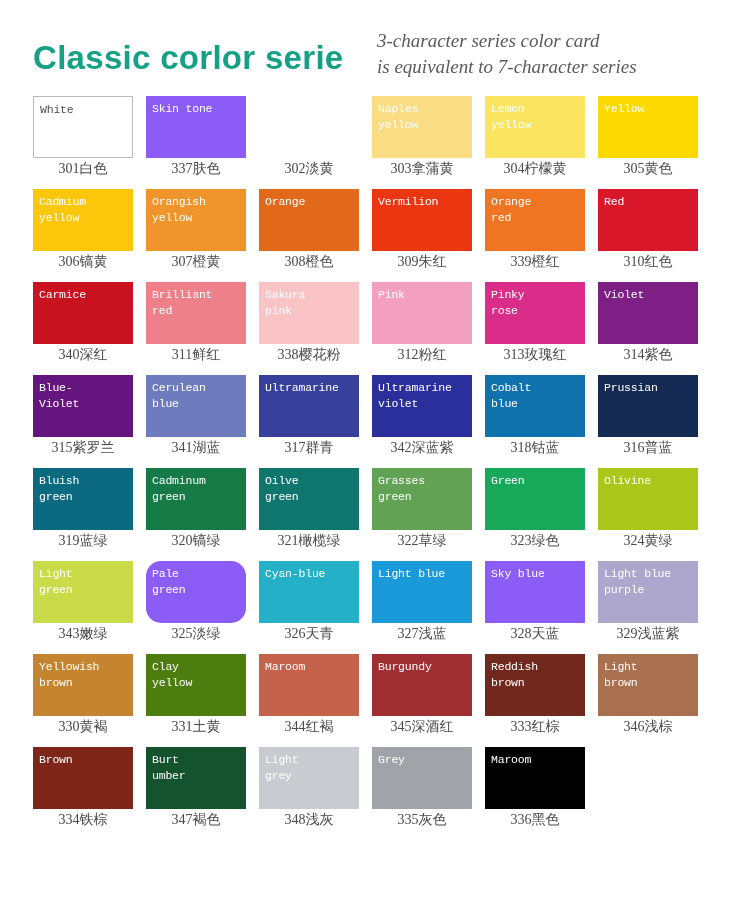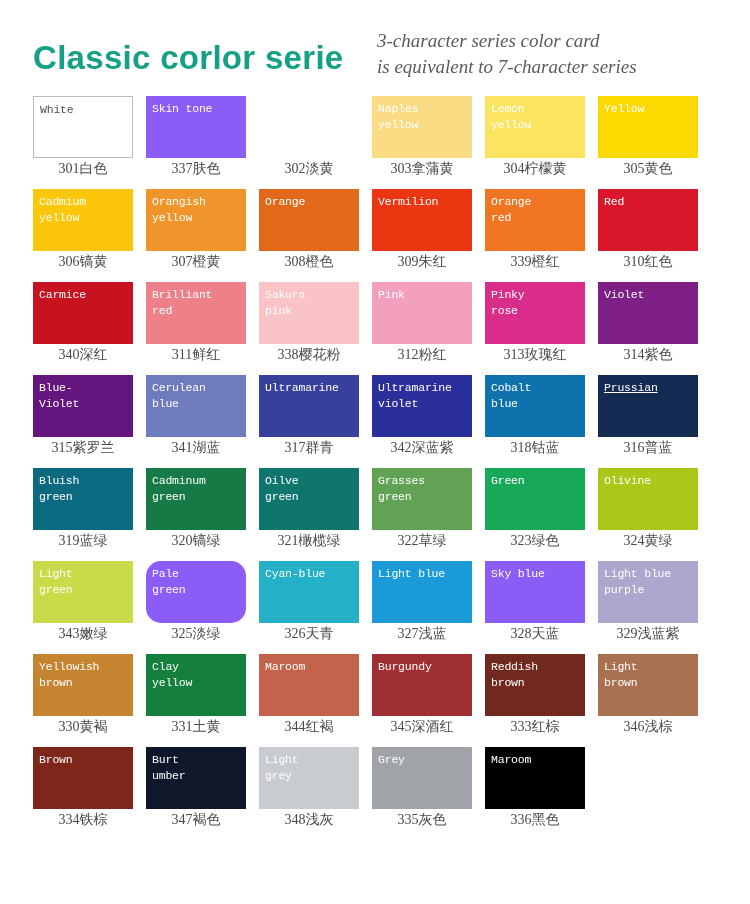--- a/index.html
+++ b/index.html
@@ -231,21 +231,21 @@
       </div>
       <div class="cell">
         <div class="swatch" style="background: rgb(16, 114, 173);">
           <div class="sw-name" style="color: rgb(255, 255, 255); font-family: Liberation Mono, monospace;">Cobalt
 blue</div>
         </div>
         <div class="code">318钴蓝</div>
       </div>
       <div class="cell">
         <div class="swatch" style="background: rgb(21, 42, 82);">
-          <div class="sw-name" style="color: rgb(255, 255, 255); text-decoration: underline;">Prussian</div>
+          <div class="sw-name" style="color: rgb(255, 255, 255);">Prussian</div>
         </div>
         <div class="code">316普蓝</div>
       </div>
       <div class="cell">
         <div class="swatch" style="background: rgb(12, 106, 128);">
           <div class="sw-name" style="color: rgb(255, 255, 255);">Bluish
 green</div>
         </div>
         <div class="code">319蓝绿</div>
       </div>
@@ -322,21 +322,21 @@
         <div class="code">329浅蓝紫</div>
       </div>
       <div class="cell">
         <div class="swatch" style="background: rgb(197, 132, 47);">
           <div class="sw-name" style="color: rgb(255, 255, 255);">Yellowish
 brown</div>
         </div>
         <div class="code">330黄褐</div>
       </div>
       <div class="cell">
-        <div class="swatch" style="background: #15803d;">
+        <div class="swatch" style="background: #4d7c0f;">
           <div class="sw-name" style="color: rgb(255, 255, 255);">Clay
 yellow</div>
         </div>
         <div class="code">331土黄</div>
       </div>
       <div class="cell">
         <div class="swatch" style="background: rgb(196, 98, 76);">
           <div class="sw-name" style="color: rgb(255, 255, 255);">Maroom</div>
         </div>
         <div class="code">344红褐</div>
@@ -361,21 +361,21 @@
         </div>
         <div class="code">346浅棕</div>
       </div>
       <div class="cell">
         <div class="swatch" style="background: rgb(125, 38, 25);">
           <div class="sw-name" style="color: rgb(255, 255, 255);">Brown</div>
         </div>
         <div class="code">334铁棕</div>
       </div>
       <div class="cell">
-        <div class="swatch" style="background: #0f172a;">
+        <div class="swatch" style="background: #14532d;">
           <div class="sw-name" style="color: rgb(255, 255, 255);">Burt
 umber</div>
         </div>
         <div class="code">347褐色</div>
       </div>
       <div class="cell">
         <div class="swatch" style="background: rgb(200, 203, 208);">
           <div class="sw-name" style="color: rgb(255, 255, 255);">Light
 grey</div>
         </div>

